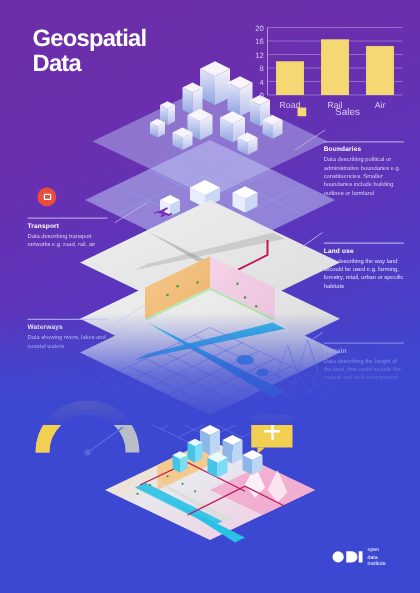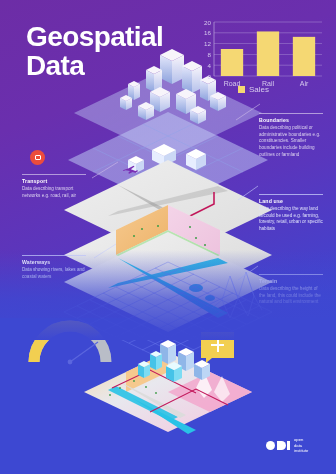--- a/index.html
+++ b/index.html
@@ -25,34 +25,34 @@
     background: linear-gradient(160deg, #6d2da6 0%, #6a2fae 30%, #5a36bd 62%, #4740ca 85%, #3f48d1 100%);
   }
   .bg-blend {
     position: absolute; left: 0; top: 250px; width: 336px; height: 90px;
     background: linear-gradient(180deg, rgba(61,72,210,0) 0%, rgba(61,72,210,.75) 55%, #3d48d2 100%);
   }
   
   .title {
     position: absolute; left: 26px; top: 22px;
     color: #ffffff;
-    font-size: 28px; font-weight: bold;
+    font-size: 19px; font-weight: bold;
     line-height: 1.04;
     letter-spacing: -0.6px;
     white-space: pre-line;
   }
   
   .chart { position: absolute; left: 196px; top: 18px; width: 128px; height: 76px; }
   .chart svg { display: block; }
   .chart-legend {
     position: absolute; left: 238px; top: 85px;
     display: flex; align-items: center; gap: 4px;
   }
   .legend-swatch { width: 7px; height: 7px; background: #f5d873; display: block; }
-  .legend-label { color: #d9cdee; font-size: 8px; }
+  .legend-label { color: #d9cdee; font-size: 8px; margin-left: 19px; }
   
   .callout { position: absolute; width: 64px; }
   .callout .rule { height: 1px; background: #cdbde8; opacity: .75; margin-bottom: 3px; }
   .callout .c-title {
     color: #ffffff; font-size: 5.2px; font-weight: bold;
     letter-spacing: .15px; margin-bottom: 2px;
   }
   .callout .c-body {
     color: #ddd3f0; font-size: 4.6px; line-height: 1.45;
   }

